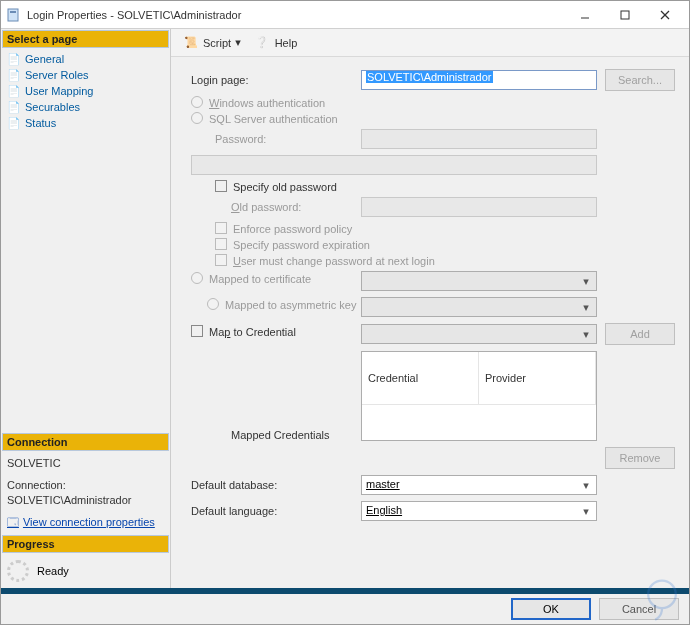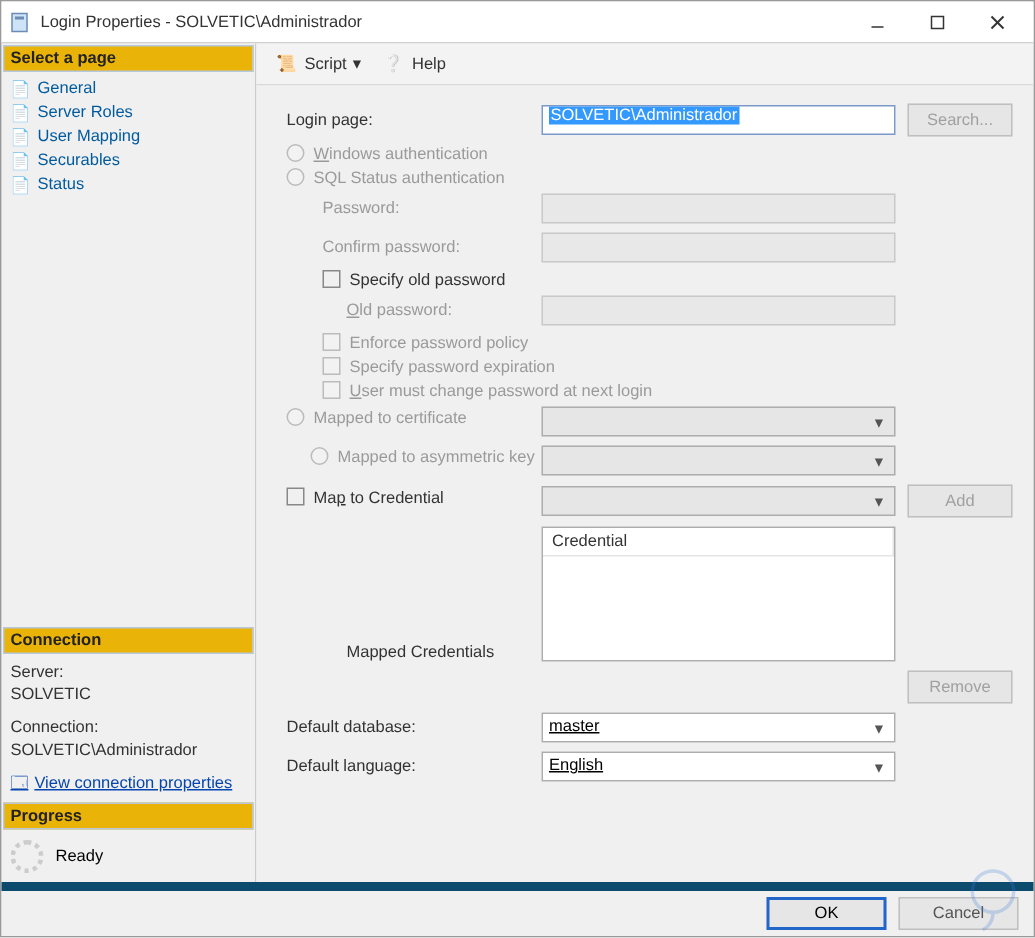--- a/index.html
+++ b/index.html
@@ -41,21 +41,21 @@
   .radio { border-radius:50%; }
   .radio.disabled, .chk.disabled { border-color:#bbb; background:#f2f2f2; }
   .opt-row { display:flex; align-items:center; padding-left:24px; margin-bottom:4px; color:#333; }
   .opt-row.disabled { color:#9a9a9a; }
   .combo { flex:1; height:20px; border:1px solid #adadad; background:#e6e6e6; position:relative; min-width:0; }
   .combo.enabled { background:#fff;text-decoration:underline; }
   .combo .arrow { position:absolute; right:2px; top:2px; bottom:2px; width:16px; display:flex; align-items:center; justify-content:center; color:#555; }
   .combo .val { padding:2px 4px; }
   .table-box { flex:1; border:1px solid #adadad; background:#fff; height:90px; min-width:0; }
   .table-head { display:flex; background:#fff; border-bottom:1px solid #e5e5e5; }
-  .th { flex:1; padding:3px 6px; border-right:1px solid #e5e5e5; color:#333; }
+  .th { flex:1; padding:20px 6px; border-right:1px solid #e5e5e5; color:#333; }
   .footer { height:36px; border-top:6px solid #0c4a6e; display:flex; align-items:center; justify-content:flex-end; gap:8px; padding:0 10px; background:#f0f0f0; position:relative; }
   .btn.primary { border:2px solid #2166c8; background:#e6e6e6; color:#000; }
   .watermark { position:absolute; right:4px; bottom:2px; width:46px; height:46px; opacity:.25; pointer-events:none; }
   .gap { width:8px; }
   .u { text-decoration: underline; }
 </style>
 </head>
 <body>
 
 <div class="window">
@@ -111,21 +111,20 @@
           </div>
         <div class="nav-item">
             <span class="ic">📄</span>
             <span>Status</span>
           </div>
       </div>
       <div class="spacer"></div>
 
       <div class="section-header">Connection</div>
       <div class="conn-block">
-        <div>Server:</div>
         <div>SOLVETIC</div>
         <div style="height:6px"></div>
         <div>Connection:</div>
         <div>SOLVETIC\Administrador</div>
         <div style="height:6px"></div>
         <span class="link">
           <span class="ic">🗔</span>
           <span>View connection properties</span>
         </span>
       </div>
@@ -158,30 +157,29 @@
           <div class="gap"></div>
           <div class="btn disabled">Search...</div>
         </div>
 
         <div class="opt-row disabled" style="padding-left:0">
           <span class="radio disabled"></span>
           <span><span class="u">W</span>indows authentication</span>
         </div>
         <div class="opt-row disabled" style="padding-left:0">
           <span class="radio disabled"></span>
-          <span>SQL Status authentication</span>
+          <span>SQL Server authentication</span>
         </div>
 
         <div class="row">
           <span class="lbl disabled indent">Password:</span>
           <div class="txt disabled"></div>
           <div style="width:78px"></div>
         </div>
         <div class="row">
-          <span class="lbl disabled indent">Confirm password:</span>
           <div class="txt disabled"></div>
           <div style="width:78px"></div>
         </div>
 
         <div class="opt-row">
           <span class="chk"></span>
           <span>Specify old password</span>
         </div>
 
         <div class="row">
@@ -234,20 +232,21 @@
             </div>
           <div class="gap"></div>
           <div class="btn disabled">Add</div>
         </div>
 
         <div class="row" style="align-items:flex-end">
           <span class="lbl" style="padding-left:40px">Mapped Credentials</span>
           <div class="table-box">
             <div class="table-head">
               <div class="th">Credential</div>
+              <div class="th">Provider</div>
             </div>
           </div>
           <div style="width:78px"></div>
         </div>
 
         <div class="row" style="justify-content:flex-end">
           <div class="btn disabled">Remove</div>
         </div>
 
         <div class="row">

